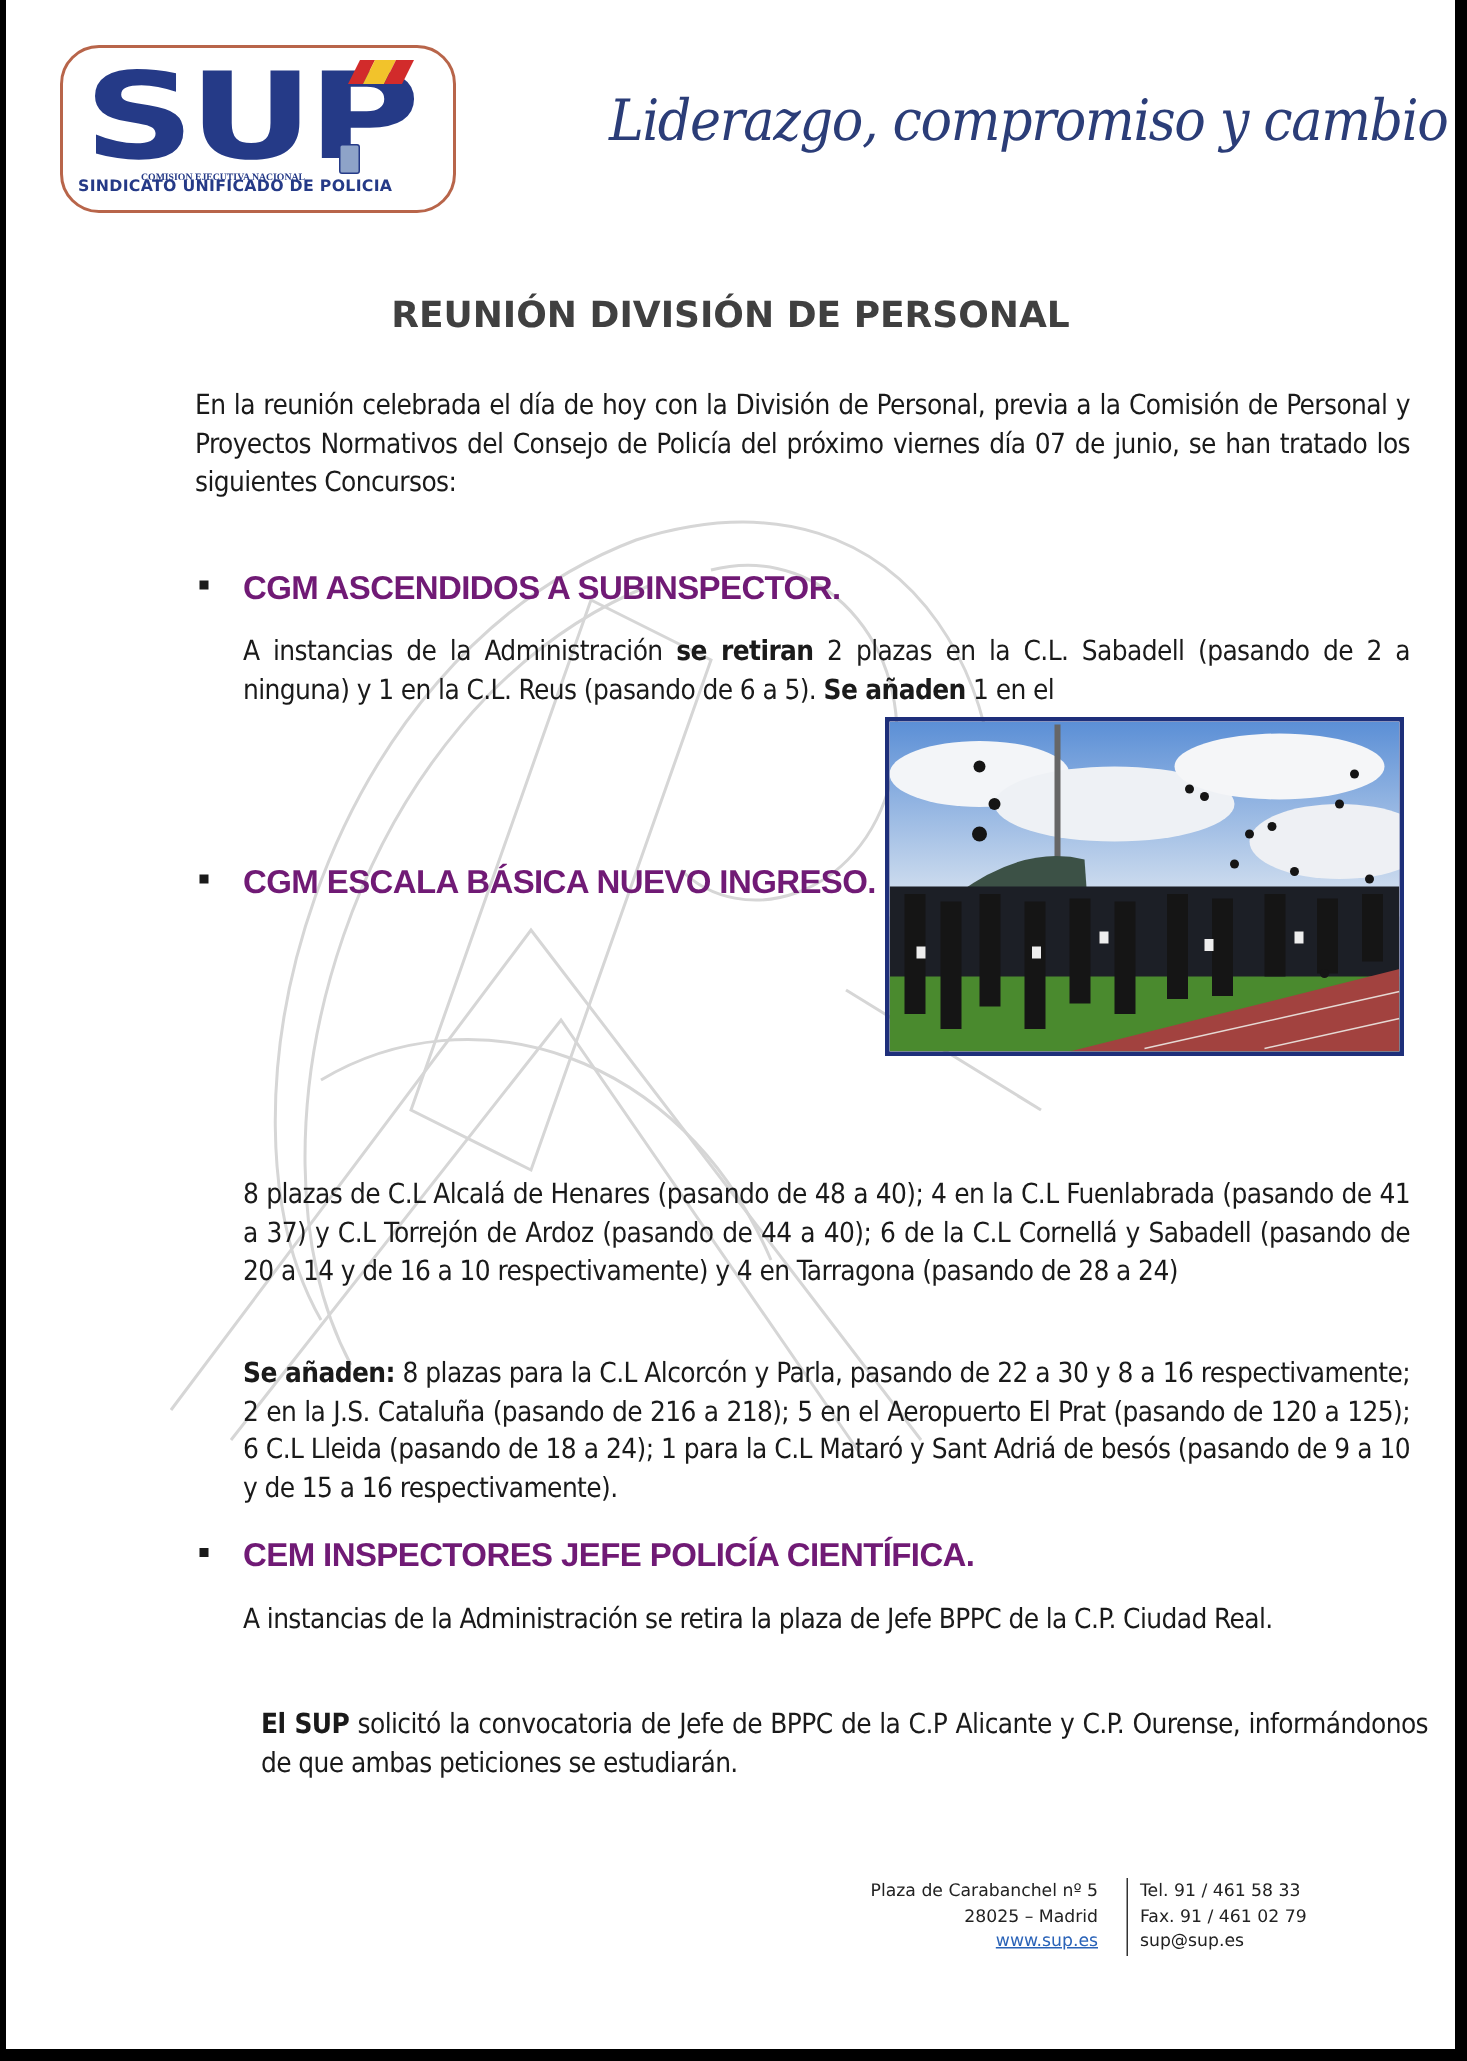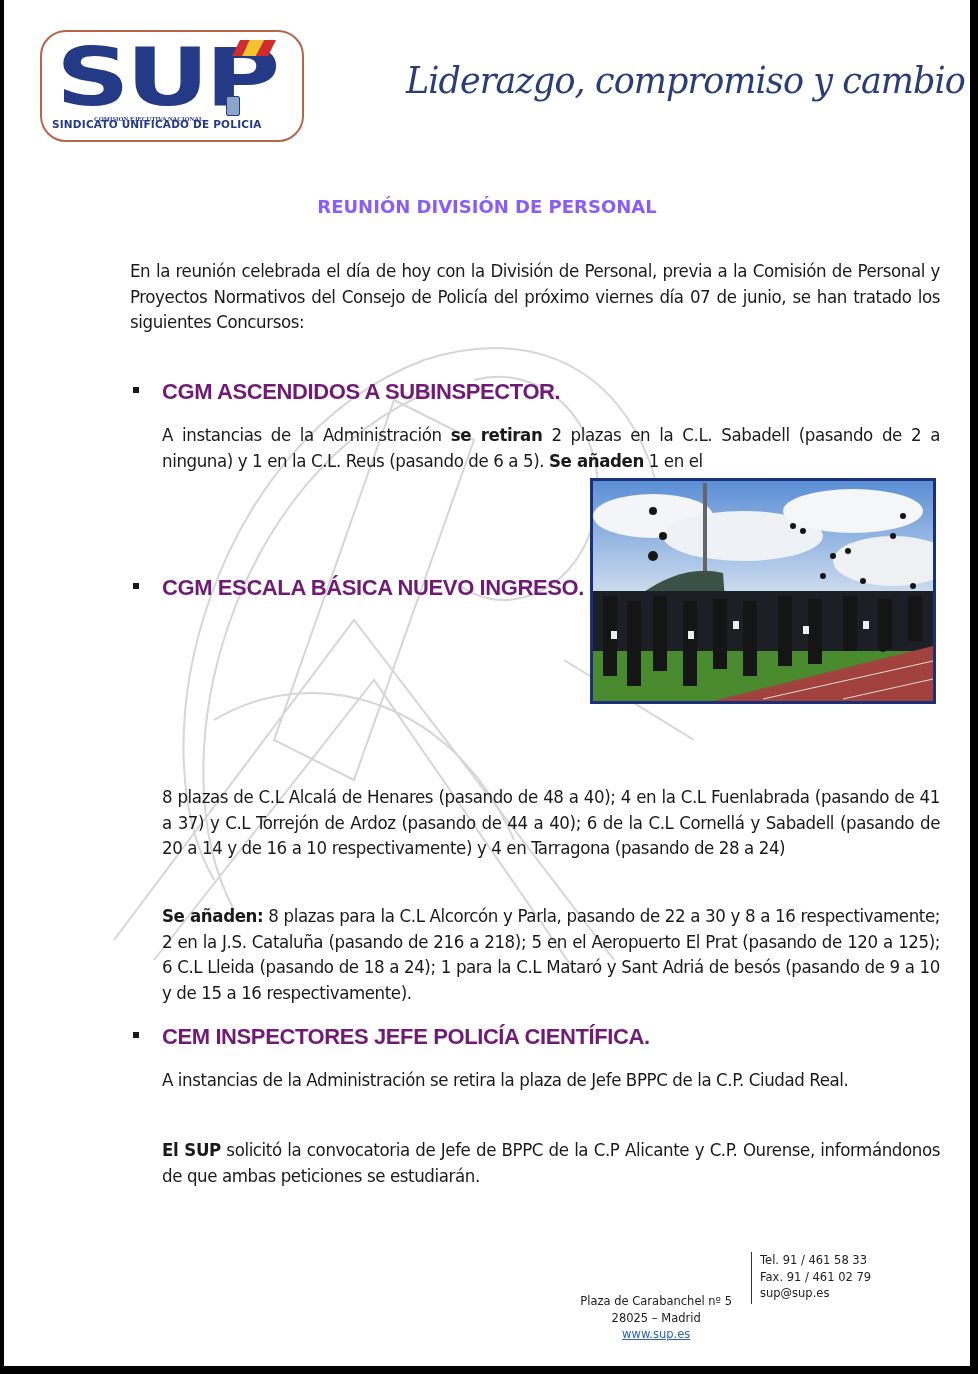--- a/index.html
+++ b/index.html
@@ -7,28 +7,28 @@
   .page { position:absolute; left:4px; top:0; width:966px; height:1366px; background:#fff; overflow:hidden; }
   .doc { font-family:"DejaVu Sans", sans-serif; color:#1a1a1a; }
   .watermark { position:absolute; left:90px; top:320px; width:620px; height:660px; pointer-events:none; }
   .logo { position:absolute; left:36px; top:30px; width:264px; height:112px; border:2px solid #b8654a; border-radius:26px; background:#fff; box-sizing:border-box; }
   .logo-sup { position:absolute; left:14px; top:2px; font-family:"DejaVu Sans", sans-serif; font-weight:bold; font-size:80px; letter-spacing:-3px; color:#253a87; line-height:88px; transform:scaleX(1.28); transform-origin:left; }
   .logo-flag { position:absolute; left:190px; top:8px; width:44px; height:16px; }
   .logo-shield { position:absolute; left:184px; top:64px; width:12px; height:18px; background:#8ea3c8; border:1px solid #253a87; border-radius:2px; }
   .logo-l1 { position:absolute; left:10px; top:86px; font-family:"DejaVu Sans", sans-serif; font-weight:bold; font-size:10.5px; color:#253a87; letter-spacing:0.2px; white-space:nowrap; }
   .logo-l2 { position:absolute; left:52px; top:83px; font-family:Liberation Serif, serif; font-weight:bold; font-size:6.5px; color:#253a87; white-space:nowrap; }
   .slogan { position:absolute; left:402px; top:58px; font-family:"DejaVu Serif", serif; font-style:italic; font-size:38px; color:#2b3d78; letter-spacing:-1px; white-space:nowrap; transform:scaleX(0.92); transform-origin:left; }
-  .title { position:absolute; left:0; width:966px; top:196px; text-align:center; font-family:"DejaVu Sans", sans-serif; font-weight:bold; font-size:18px; color:#8b5cf6; }
+  .title { position:absolute; left:0; width:966px; top:196px; text-align:center; font-family:"DejaVu Sans", sans-serif; font-weight:bold; font-size:24px; color:#404040; }
   .txt { position:absolute; font-family:"DejaVu Sans Condensed","DejaVu Sans", sans-serif; font-size:18.5px; line-height:25.5px; color:#1a1a1a; letter-spacing:-0.4px; }
   .just { text-align:justify; text-align-last:left; }
   .bullet { position:absolute; width:6px; height:6px; background:#1a1a1a; }
   .heading { position:absolute; font-family:Liberation Sans, sans-serif; font-weight:bold; font-size:22px; color:#701a75; letter-spacing:-0.4px; white-space:nowrap; }
   b { font-weight:bold; }
   .photo { position:absolute; left:586px; top:478px; width:346px; height:226px; border:3px solid #1e2f7a; box-sizing:border-box; overflow:hidden; }
-  .footer-left { position:absolute; right:238px; top:1293px; text-align:center; font-family:"DejaVu Sans", sans-serif; font-size:11.5px; line-height:16.5px; color:#222; }
+  .footer-left { position:absolute; right:238px; top:1252px; text-align:right; font-family:"DejaVu Sans", sans-serif; font-size:11.5px; line-height:16.5px; color:#222; }
   .footer-sep { position:absolute; left:747px; top:1252px; width:1px; height:52px; background:#333; }
   .footer-right { position:absolute; left:756px; top:1252px; font-family:"DejaVu Sans", sans-serif; font-size:11.5px; line-height:16.5px; color:#222; }
   .link { color:#2a63b8; text-decoration:underline; }
 </style>
 </head>
 <body>
 
 <div class="page doc">
 
   <svg class="watermark" viewBox="0 0 620 660">
@@ -134,21 +134,21 @@
 
   <div class="txt just" style="left:158px; top:903px; width:778px;">
     <b>Se añaden:</b><span> 8 plazas para la C.L Alcorcón y Parla, pasando de 22 a 30 y 8 a 16 respectivamente; 2 en la J.S. Cataluña (pasando de 216 a 218); 5 en el Aeropuerto El Prat (pasando de 120 a 125); 6 C.L Lleida (pasando de 18 a 24); 1 para la C.L Mataró y Sant Adriá de besós (pasando de 9 a 10 y de 15  a 16 respectivamente).</span>
   </div>
 
   <div class="bullet" style="left:129px; top:1032px;"></div>
   <div class="heading" style="left:158px; top:1024px;">CEM INSPECTORES JEFE POLICÍA CIENTÍFICA.</div>
 
   <div class="txt just" style="left:158px; top:1067px; width:778px;">A instancias de la Administración se retira la plaza de Jefe BPPC de la C.P. Ciudad Real.</div>
 
-  <div class="txt just" style="left:158px; top:1137px; width:778px;">
+  <div class="txt just" style="left:170px; top:1137px; width:778px;">
     <b>El SUP</b><span> solicitó la convocatoria de Jefe de BPPC de la C.P Alicante y C.P. Ourense, informándonos de que ambas peticiones se estudiarán.</span>
   </div>
 
   <div class="footer-left">
     <div>Plaza de Carabanchel nº 5</div>
     <div>28025 – Madrid</div>
     <div class="link">www.sup.es</div>
   </div>
   <div class="footer-sep"></div>
   <div class="footer-right">

